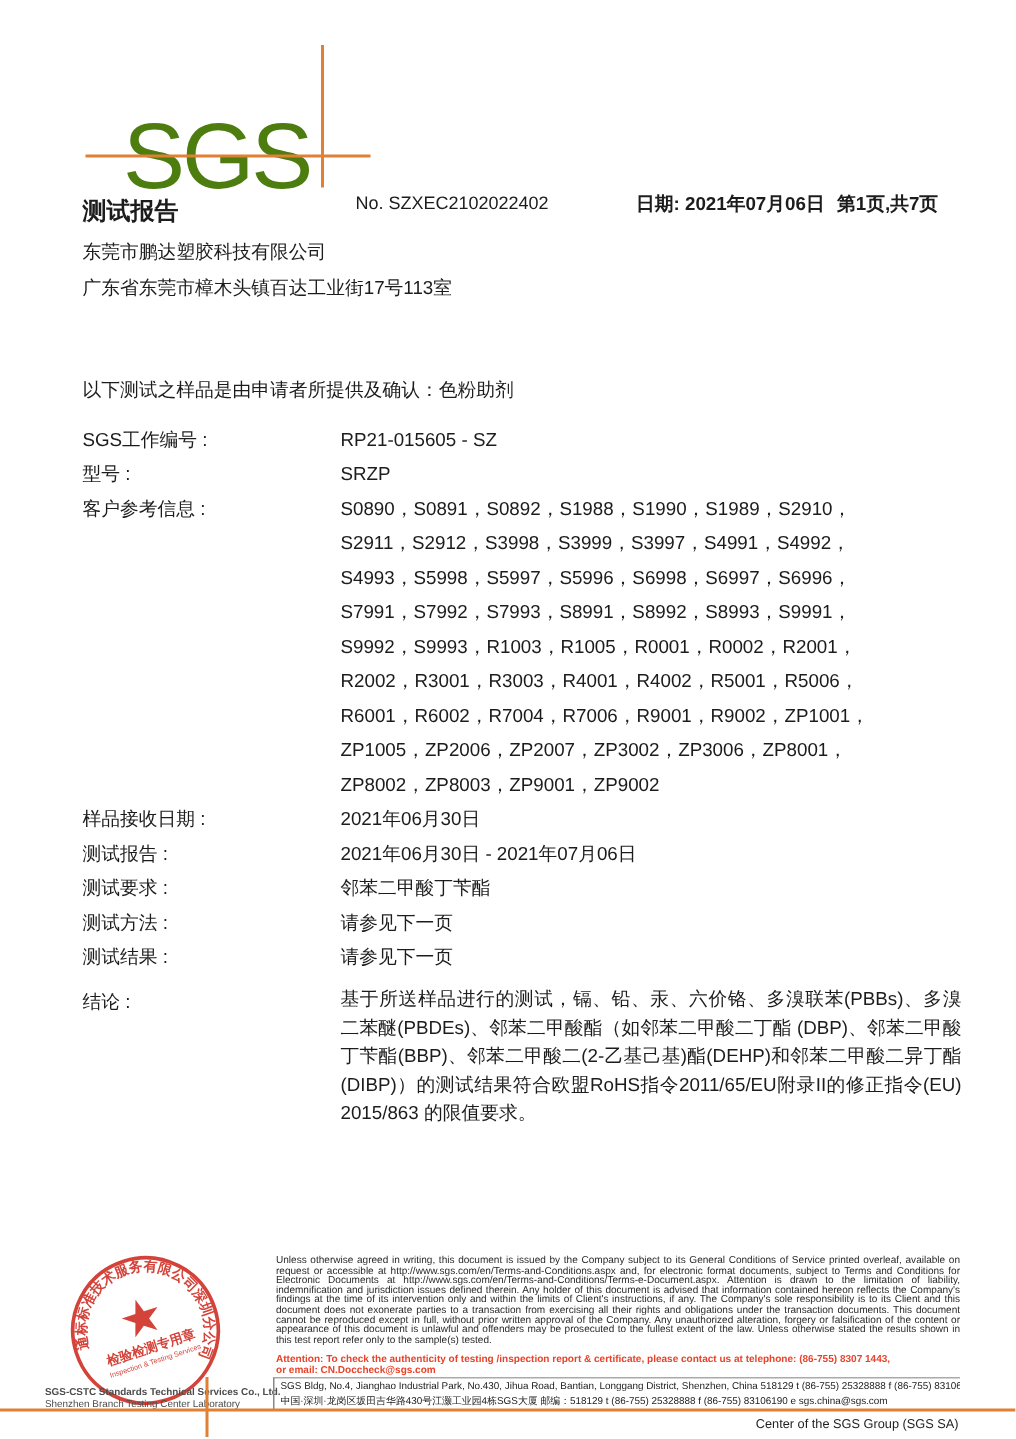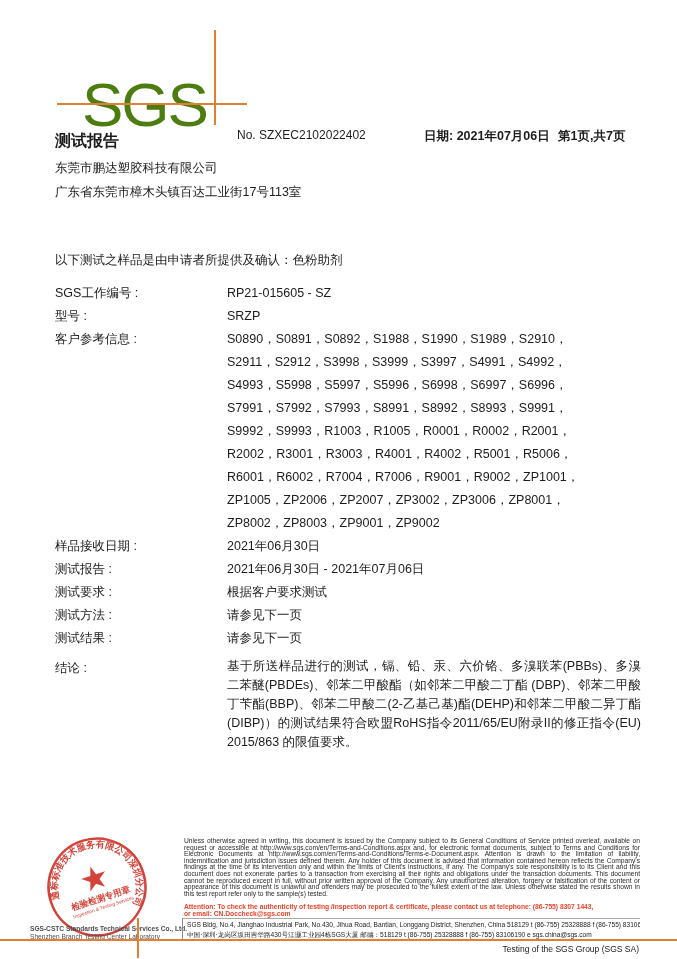--- a/index.html
+++ b/index.html
@@ -119,21 +119,21 @@
       <div class="field-value">2021年06月30日</div>
     </div>
 
     <div class="field-row">
       <div class="field-label">测试报告 :</div>
       <div class="field-value">2021年06月30日 - 2021年07月06日</div>
     </div>
 
     <div class="field-row">
       <div class="field-label">测试要求 :</div>
-      <div class="field-value">根据客户要求测试</div>
+      <div class="field-value">邻苯二甲酸丁苄酯</div>
     </div>
 
     <div class="field-row">
       <div class="field-label">测试方法 :</div>
       <div class="field-value">请参见下一页</div>
     </div>
 
     <div class="field-row">
       <div class="field-label">测试结果 :</div>
       <div class="field-value">请参见下一页</div>
@@ -170,15 +170,15 @@
   </div>
 
   <div class="address-block">
     <div class="address-line">SGS Bldg, No.4, Jianghao Industrial Park, No.430, Jihua Road, Bantian, Longgang District, Shenzhen, China  518129    t (86-755) 25328888    f (86-755) 83106190    www.sgsgroup.com.cn</div>
     <div class="address-line">中国·深圳·龙岗区坂田吉华路430号江灏工业园4栋SGS大厦    邮编：518129    t (86-755) 25328888    f (86-755) 83106190    e  sgs.china@sgs.com</div>
   </div>
 
   <div class="rule footer-hrule"></div>
   <div class="rule footer-vrule"></div>
 
-  <div class="member-line">Testing of the SGS Group (SGS SA)</div>
+  <div class="member-line">Center of the SGS Group (SGS SA)</div>
 
 </div>
 
 </body></html>

